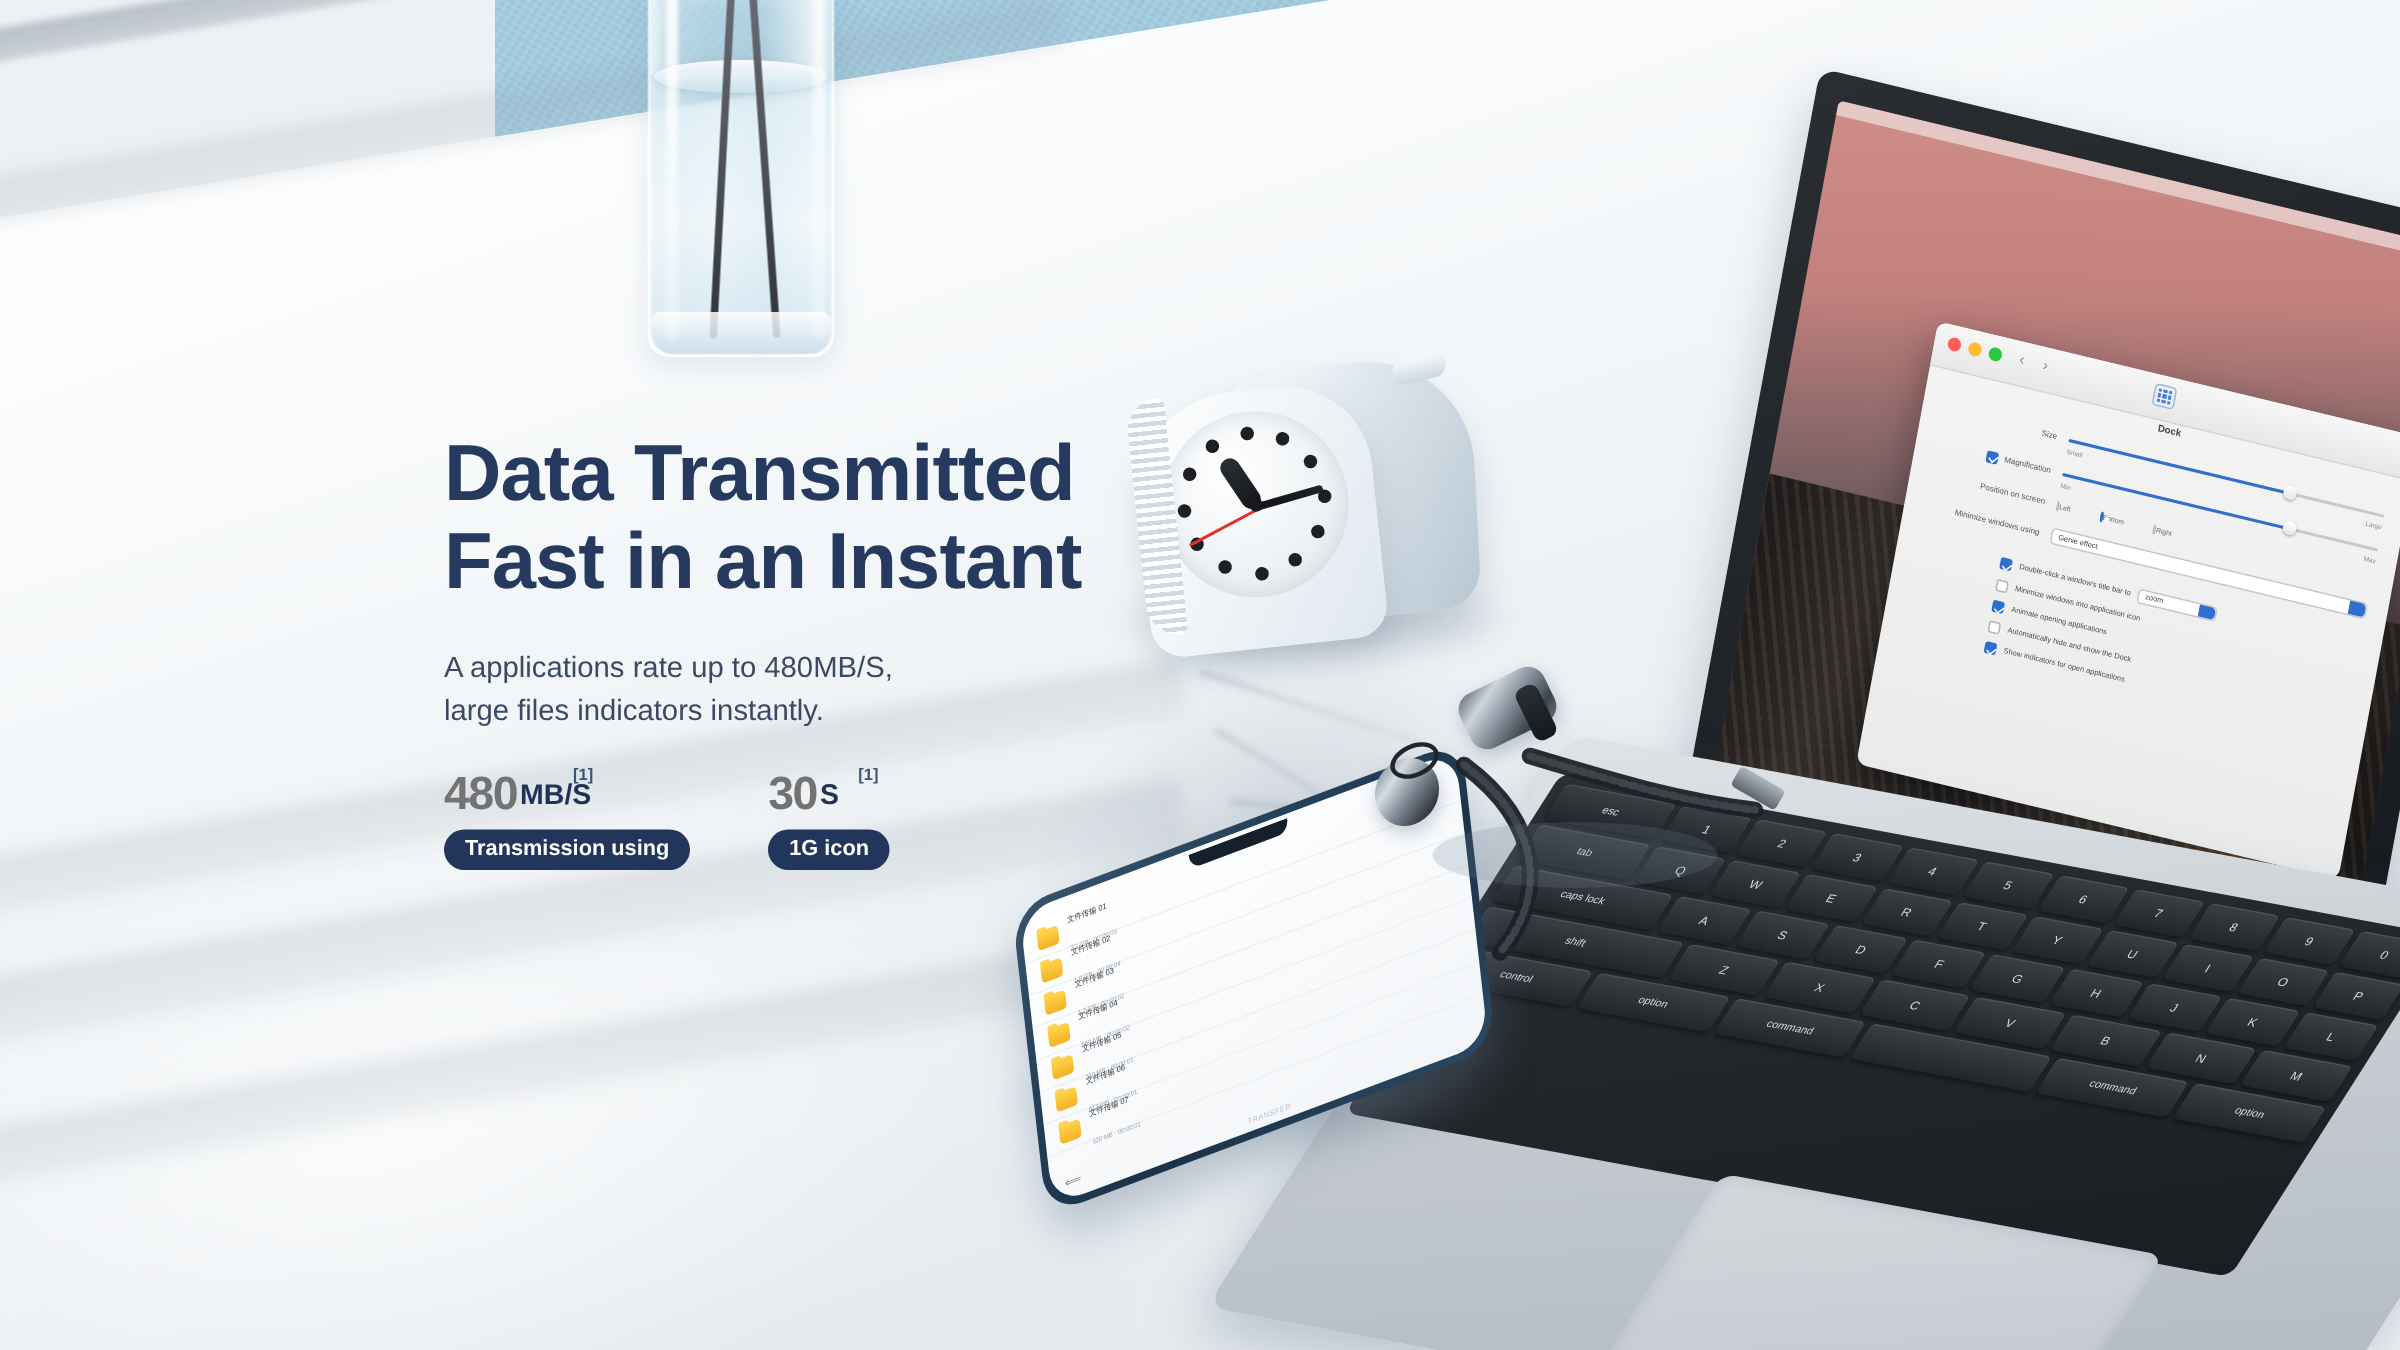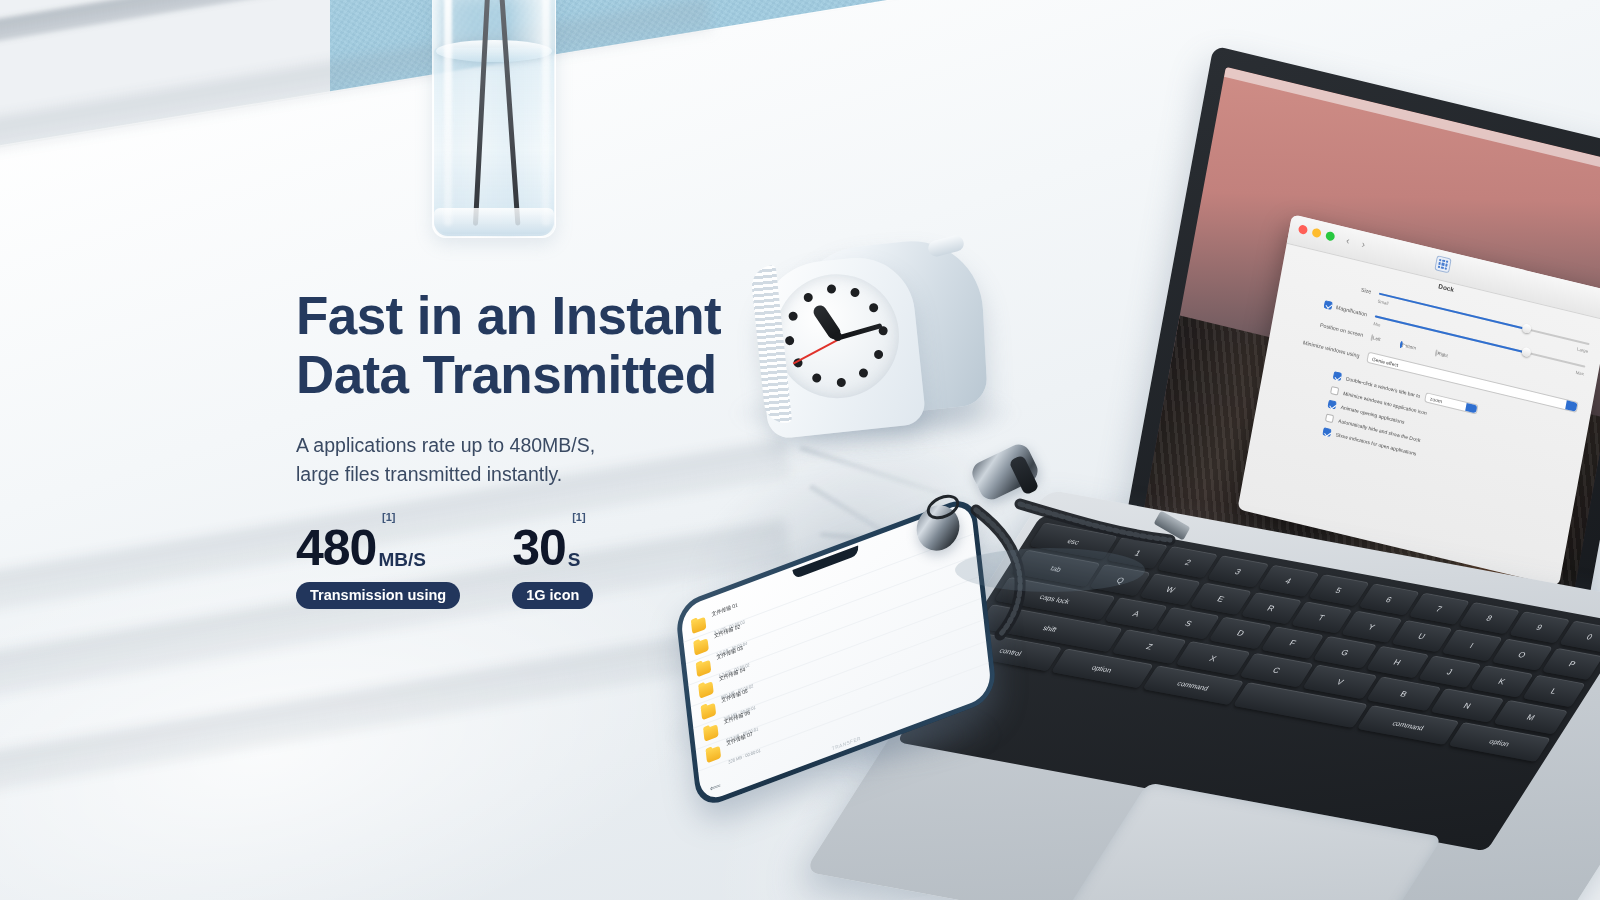--- a/index.html
+++ b/index.html
@@ -434,21 +434,21 @@
     font-size:53px; line-height:1.12; font-weight:bold;
     color:#253a5e; letter-spacing:-.6px;
   }
   .subhead{
     margin-top:26px; font-size:19.5px; line-height:1.48; color:#3a4a63;
   }
   .stats{ margin-top:26px; display:flex; gap:52px; }
   .stat{ position:relative; }
   .stat-line{ display:flex; align-items:flex-end; }
   .stat-num{
-    font-size:50px; font-weight:bold; color:#0f172a; line-height:.95; letter-spacing:-1px;margin-top:11px;
+    font-size:31px; font-weight:bold; color:#737373; line-height:.95; letter-spacing:-1px;
   }
   .stat-unit{
     font-size:19px; font-weight:bold; color:#1f3255; margin-left:2px; margin-bottom:2px;
   }
   .stat-sup{
     font-size:11px; font-weight:bold; color:#3d5478;
     position:absolute; top:-3px;
   }
   .stat-sup.a{ left:86px; }
   .stat-sup.b{ left:60px; }
@@ -797,26 +797,26 @@
     <ellipse cx="170" cy="140" rx="95" ry="22" fill="rgba(110,130,150,.22)"></ellipse>
   </svg>
   <div class="adapter"></div>
   <div class="adapter-band"></div>
   <div class="cap"></div>
   <div class="cap-loop"></div>
   <div class="tipC"></div>
 
   <div class="copy">
     <div class="headline">
+      <div>Data Transmitted</div>
       <div>Fast in an Instant</div>
-      <div>Data Transmitted</div>
     </div>
     <div class="subhead">
       <div>A applications rate up to 480MB/S,</div>
-      <div>large files transmitted instantly.</div>
+      <div>large files indicators instantly.</div>
     </div>
     <div class="stats">
       <div class="stat">
         <span class="stat-sup a">[1]</span>
         <div class="stat-line">
           <span class="stat-num">480</span>
           <span class="stat-unit">MB/S</span>
         </div>
         <span class="pill">Transmission using</span>
       </div>

